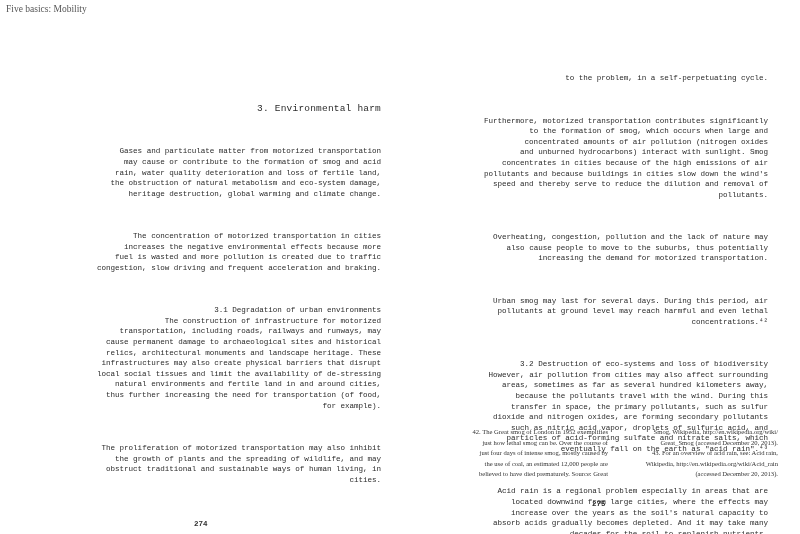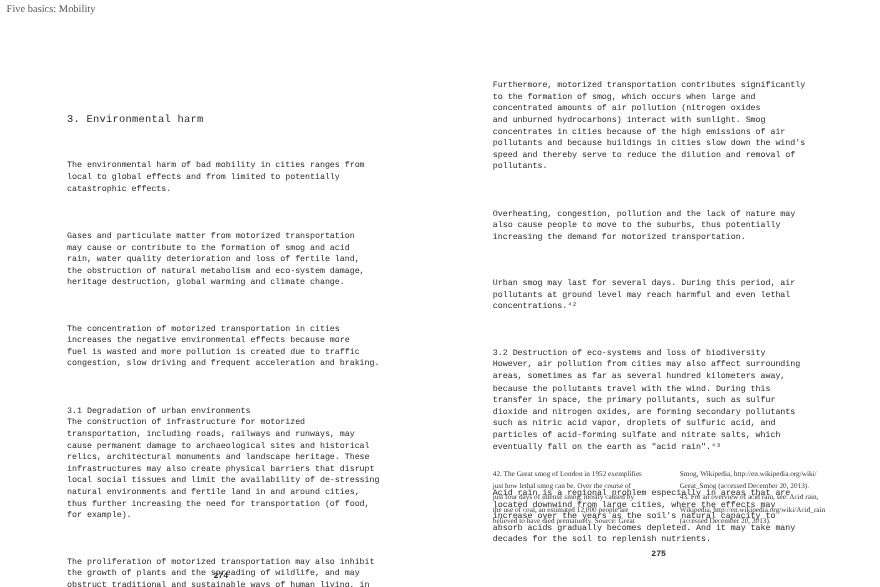--- a/index.html
+++ b/index.html
@@ -1,20 +1,20 @@
 <!DOCTYPE html>
 <html><head>
 <meta charset="utf-8">
 <style>
   html, body { margin: 0; padding: 0; }
   body {
     width: 800px; height: 534px; background: #ffffff; position: relative; overflow: hidden;
     color: #2a2a2a;
   }
-  .page { position: absolute; top: 0; height: 534px; }
+  .page { position: absolute; top: 0; height: 534px; text-align: right; }
   .page-left { left: 0; width: 400px; }
   .page-right { left: 400px; width: 400px; }
   .running-head {
     position: absolute; top: 4px; font-family: "Liberation Serif", serif; font-size: 9.5px; color: #555;
     white-space: nowrap;
   }
   .page-left .running-head { left: 6px; }
   .page-right .running-head { right: 6px; }
   .body-text {
     position: absolute; font-family: "Liberation Mono", monospace; font-size: 7.6px; line-height: 10.6px;
@@ -37,23 +37,20 @@
   .page-left .page-number { left: 194px; margin-top: 20px; }
   .page-right .page-number { left: 192px; }
 </style>
 </head>
 <body>
 
 <div class="page page-left">
   <div class="running-head">Five basics: Mobility</div>
   <div class="body-text">
     <div class="heading">3. Environmental harm</div>
-    <div class="para">The environmental harm of bad mobility in cities ranges from
-local to global effects and from limited to potentially
-catastrophic effects.</div>
     <div class="para">Gases and particulate matter from motorized transportation
 may cause or contribute to the formation of smog and acid
 rain, water quality deterioration and loss of fertile land,
 the obstruction of natural metabolism and eco-system damage,
 heritage destruction, global warming and climate change.</div>
     <div class="para">The concentration of motorized transportation in cities
 increases the negative environmental effects because more
 fuel is wasted and more pollution is created due to traffic
 congestion, slow driving and frequent acceleration and braking.</div>
     <div class="para">3.1 Degradation of urban environments
@@ -70,20 +67,21 @@
 the growth of plants and the spreading of wildlife, and may
 obstruct traditional and sustainable ways of human living, in
 cities.</div>
     
   </div>
   <div class="page-number">274</div>
 </div>
 
 <div class="page page-right">
   <div class="body-text">
+    <div class="para">to the problem, in a self-perpetuating cycle.</div>
     <div class="para">Furthermore, motorized transportation contributes significantly
 to the formation of smog, which occurs when large and
 concentrated amounts of air pollution (nitrogen oxides
 and unburned hydrocarbons) interact with sunlight. Smog
 concentrates in cities because of the high emissions of air
 pollutants and because buildings in cities slow down the wind's
 speed and thereby serve to reduce the dilution and removal of
 pollutants.</div>
     <div class="para">Overheating, congestion, pollution and the lack of nature may
 also cause people to move to the suburbs, thus potentially

